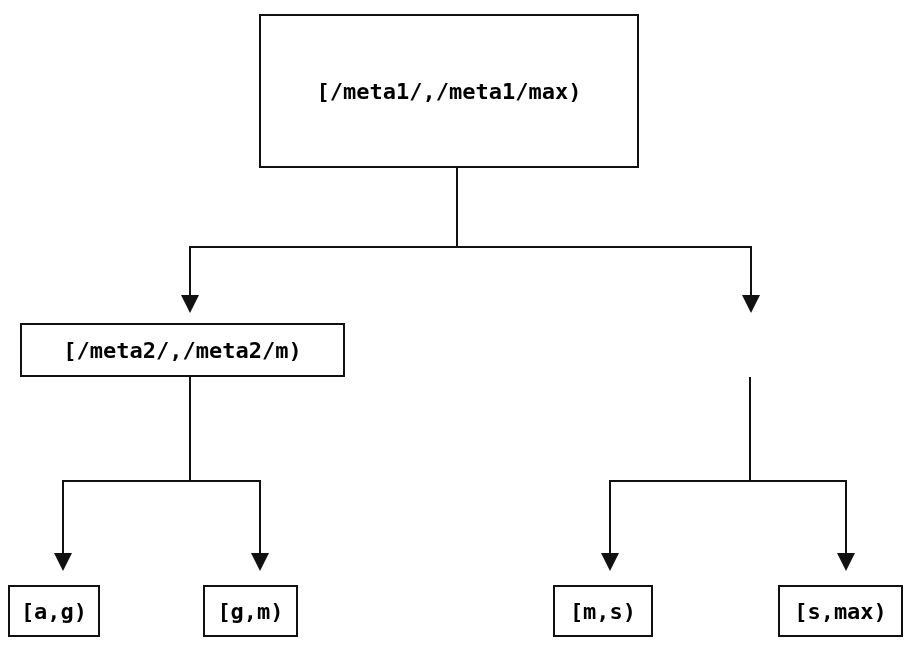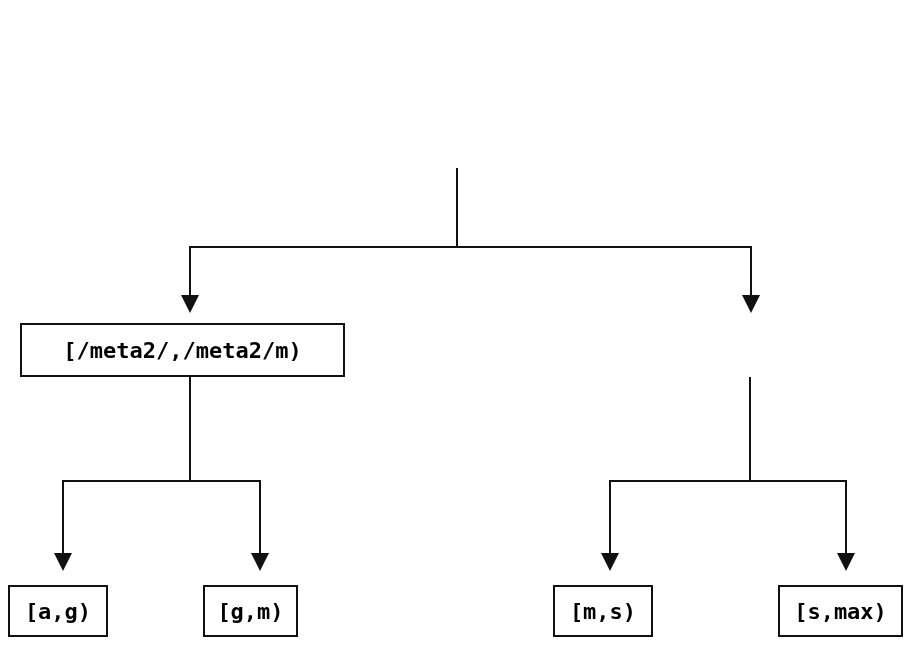--- a/index.html
+++ b/index.html
@@ -40,21 +40,21 @@
     align-items: center;
     justify-content: center;
     color: #000000;
     font-size: 22px;
     font-weight: bold;
     white-space: nowrap;
   }
   .node-root   { left: 259px; top: 14px;  width: 380px; height: 154px; }
   .node-lchild { left: 20px;  top: 323px; width: 325px; height: 54px; justify-content: center; }
   .node-rchild { left: 583px; top: 323px; width: 317px; height: 54px; }
-  .node-leaf-ag   { left: 8px;   top: 585px; width: 100px; height: 52px; }
+  .node-leaf-ag   { left: 8px;   top: 585px; width: 92px; height: 52px; }
   .node-leaf-gm   { left: 203px; top: 585px; width: 95px;  height: 52px; }
   .node-leaf-ms   { left: 553px; top: 585px; width: 100px; height: 52px; }
   .node-leaf-smax { left: 778px; top: 585px; width: 125px; height: 52px; }
 </style>
 </head>
 <body>
 
 <div class="canvas">
 
   <svg class="edges-svg" viewBox="0 0 912 652" xmlns="http://www.w3.org/2000/svg">
@@ -83,20 +83,23 @@
       <polyline points="750,377 750,481 610,481 610,554"></polyline>
       <polygon points="601,553 619,553 610,571"></polygon>
     </g>
 
     <g>
       <polyline points="750,481 846,481 846,554"></polyline>
       <polygon points="837,553 855,553 846,571"></polygon>
     </g>
   </svg>
 
+  <div class="node node-root">
+    <span>[/meta1/,/meta1/max)</span>
+  </div>
 
   <div class="node node-lchild">
     <span>[/meta2/,/meta2/m)</span>
   </div>
 
 
   <div class="node node-leaf-ag">
     <span>[a,g)</span>
   </div>
 

